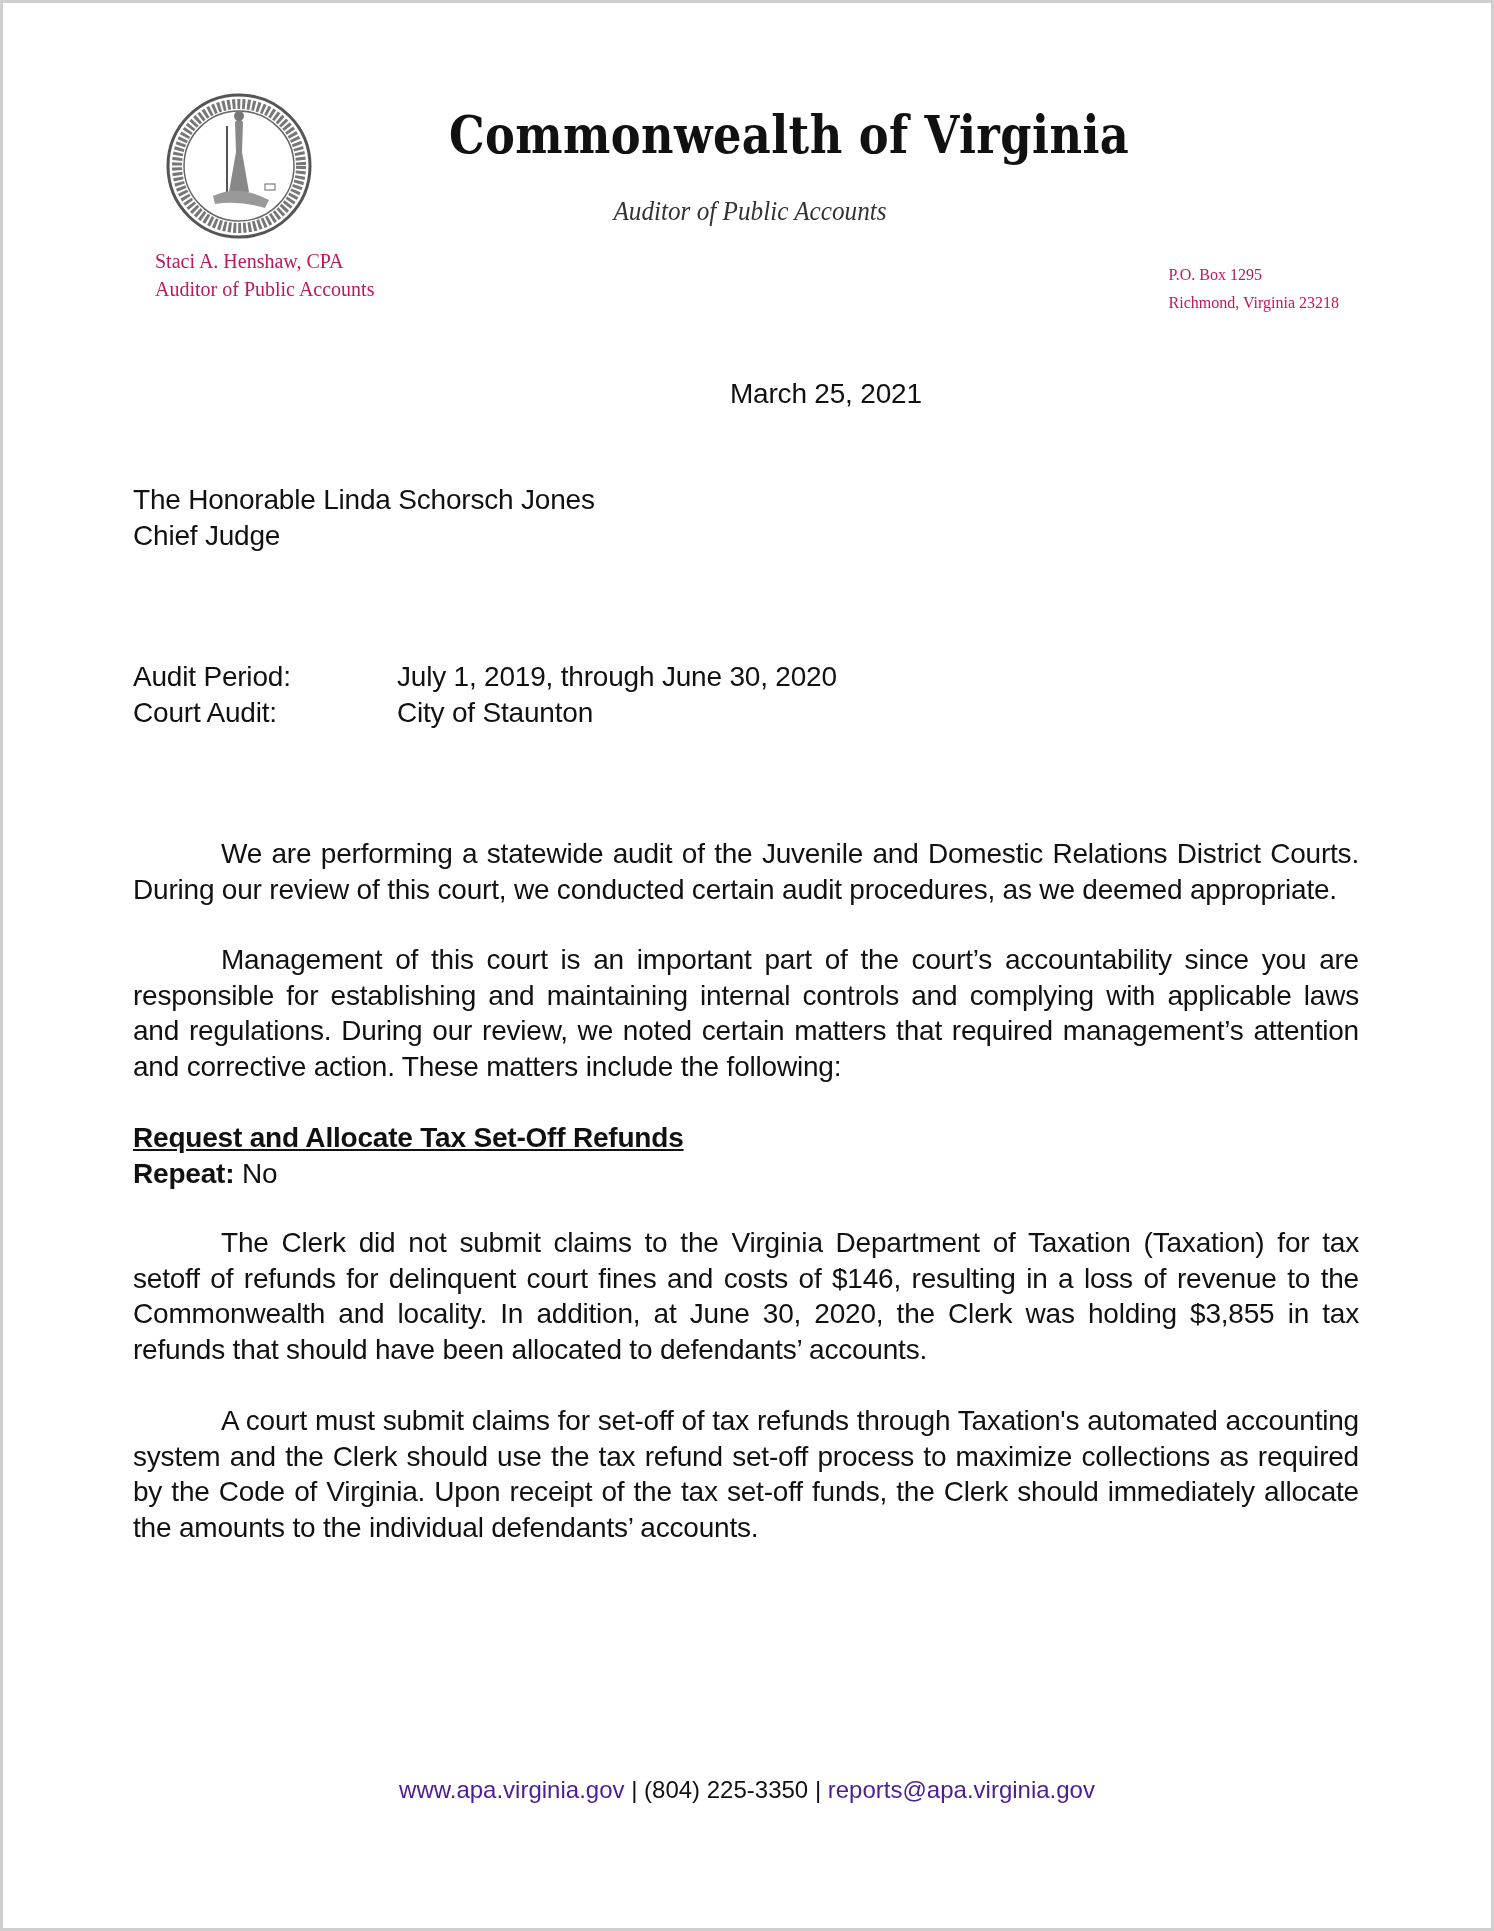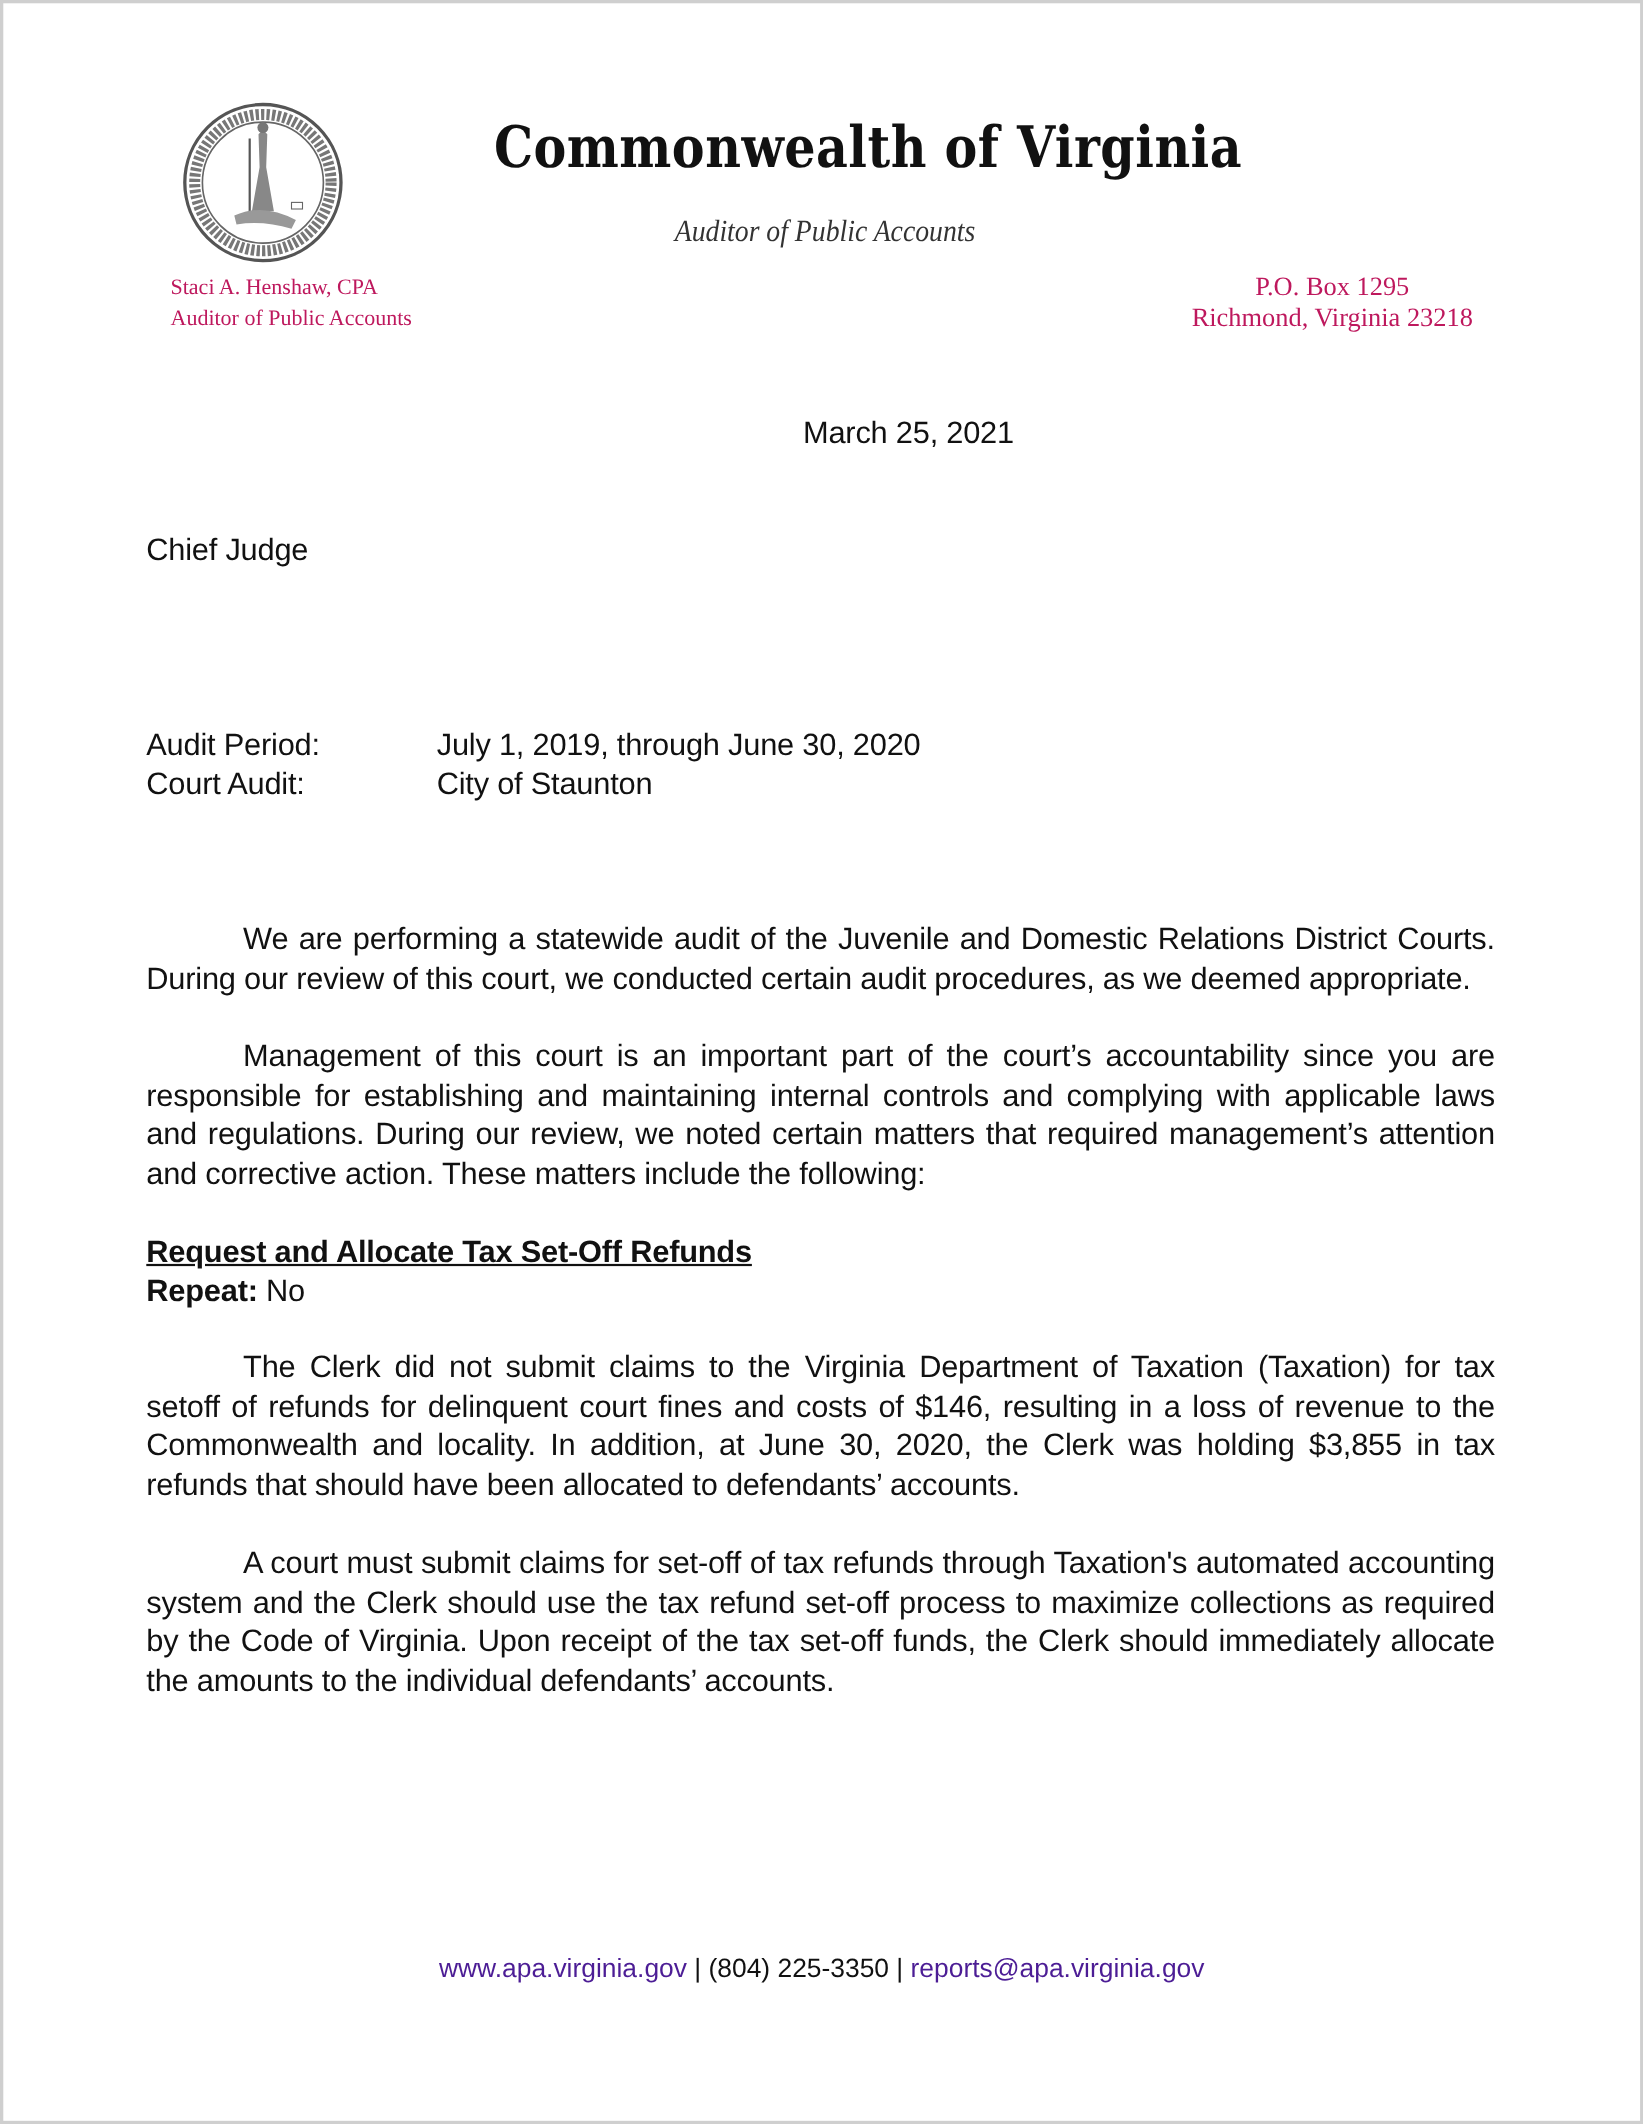--- a/index.html
+++ b/index.html
@@ -5,21 +5,21 @@
   html, body { margin:0; padding:0; background:#ffffff; }
   body { width:1494px; height:1931px; position:relative; overflow:hidden; }
   .page-border { position:absolute; left:0; top:0; width:1488px; height:1925px; border:3px solid #cfcfcf; box-sizing:content-box; }
   .abs { position:absolute; }
   .serif { font-family:"Liberation Serif", "DejaVu Serif", serif; color:#be185d; }
   .sans { font-family:"Liberation Sans", "DejaVu Sans", sans-serif; color:#111; }
   .seal { left:165px; top:92px; width:148px; height:148px; }
   .title { left:400px; top:104px; width:700px; text-align:center; font-family:"DejaVu Serif", serif; font-weight:bold; font-size:52px; letter-spacing:0.5px; color:#111; transform:scaleX(0.86); transform-origin:center; white-space:nowrap; }
   .subtitle { left:400px; top:195px; width:700px; text-align:center; font-style:italic; font-size:28px; color:#333; transform:scaleX(0.9); }
   .left-block { left:155px; top:247px; font-size:20px; line-height:28px; }
-  .right-block { right:155px; top:247px; font-size:24px; line-height:28px; text-align:center; }
+  .right-block { right:155px; top:261px; font-size:16px; line-height:28px; text-align:left; }
   .body-text { font-size:28px; line-height:35.5px; letter-spacing:-0.2px; }
   .date { left:730px; top:376px; }
   .addr { left:133px; top:482px; }
   .meta { left:133px; top:659px; }
   .meta-row { display:flex; }
   .meta-label { width:264px; }
   .para { left:133px; width:1226px; text-align:justify; }
   .para .indent { display:inline-block; width:88px; }
   .p1 { top:836px; }
   .p2 { top:942px; }
@@ -56,20 +56,21 @@
   <div>Auditor of Public Accounts</div>
 </div>
 <div class="abs serif right-block">
   <div>P.O. Box 1295</div>
   <div>Richmond, Virginia 23218</div>
 </div>
 
 <div class="abs sans body-text date">March 25, 2021</div>
 
 <div class="abs sans body-text addr">
+  <div>The Honorable Linda Schorsch Jones</div>
   <div>Chief Judge</div>
 </div>
 
 <div class="abs sans body-text meta">
   <div class="meta-row">
     <span class="meta-label">Audit Period:</span>
     <span>July 1, 2019, through June 30, 2020</span>
   </div>
   <div class="meta-row">
     <span class="meta-label">Court Audit:</span>

